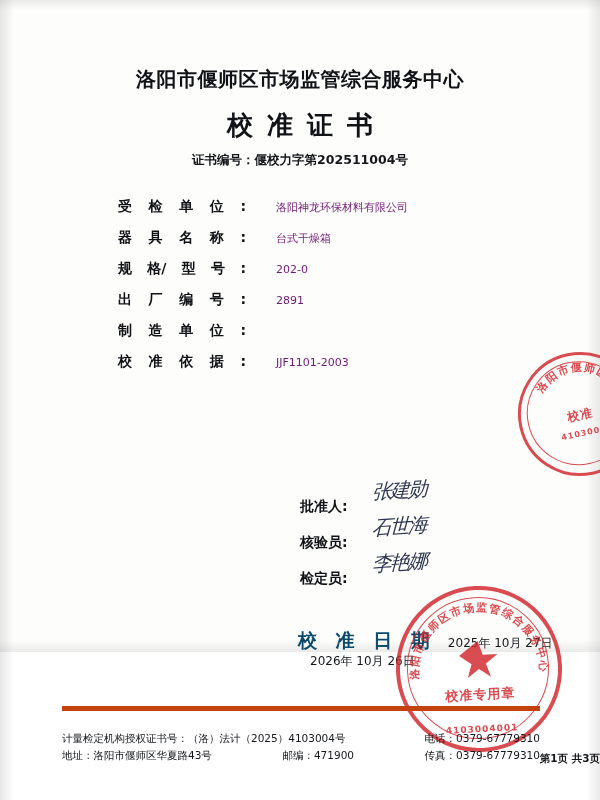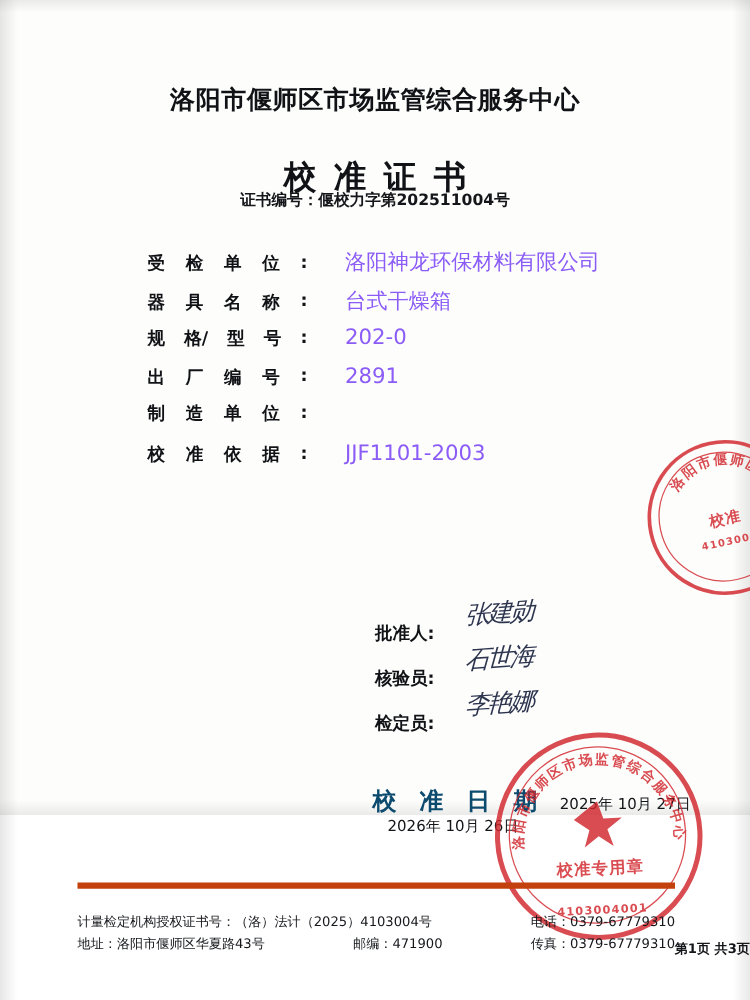--- a/index.html
+++ b/index.html
@@ -63,21 +63,20 @@
     position: absolute;
     top: 108px;
     left: 0;
     width: 600px;
     text-align: center;
     font-size: 26px;
     font-weight: bold;
     letter-spacing: 14px;
     text-indent: 14px;
     color: #101216;
-    margin-top: 16px;
   }
   .cert-no {
     position: absolute;
     top: 152px;
     left: 0;
     width: 600px;
     text-align: center;
     font-size: 12.5px;
     font-weight: bold;
     color: #14161a;
@@ -100,22 +99,22 @@
     font-weight: bold;
     color: #101216;
     display: flex;
     justify-content: space-between;
     letter-spacing: 0px;
   }
   .field-label span.ch {
     display: inline-block;
   }
   .field-value {
-    font-size: 17px;
-    color: #8b5cf6;
+    font-size: 11px;
+    color: #701a75;
     padding-left: 30px;
     white-space: nowrap;
   }
 
   .sign-block {
     position: absolute;
     top: 472px;
     left: 300px;
     width: 260px;
   }

